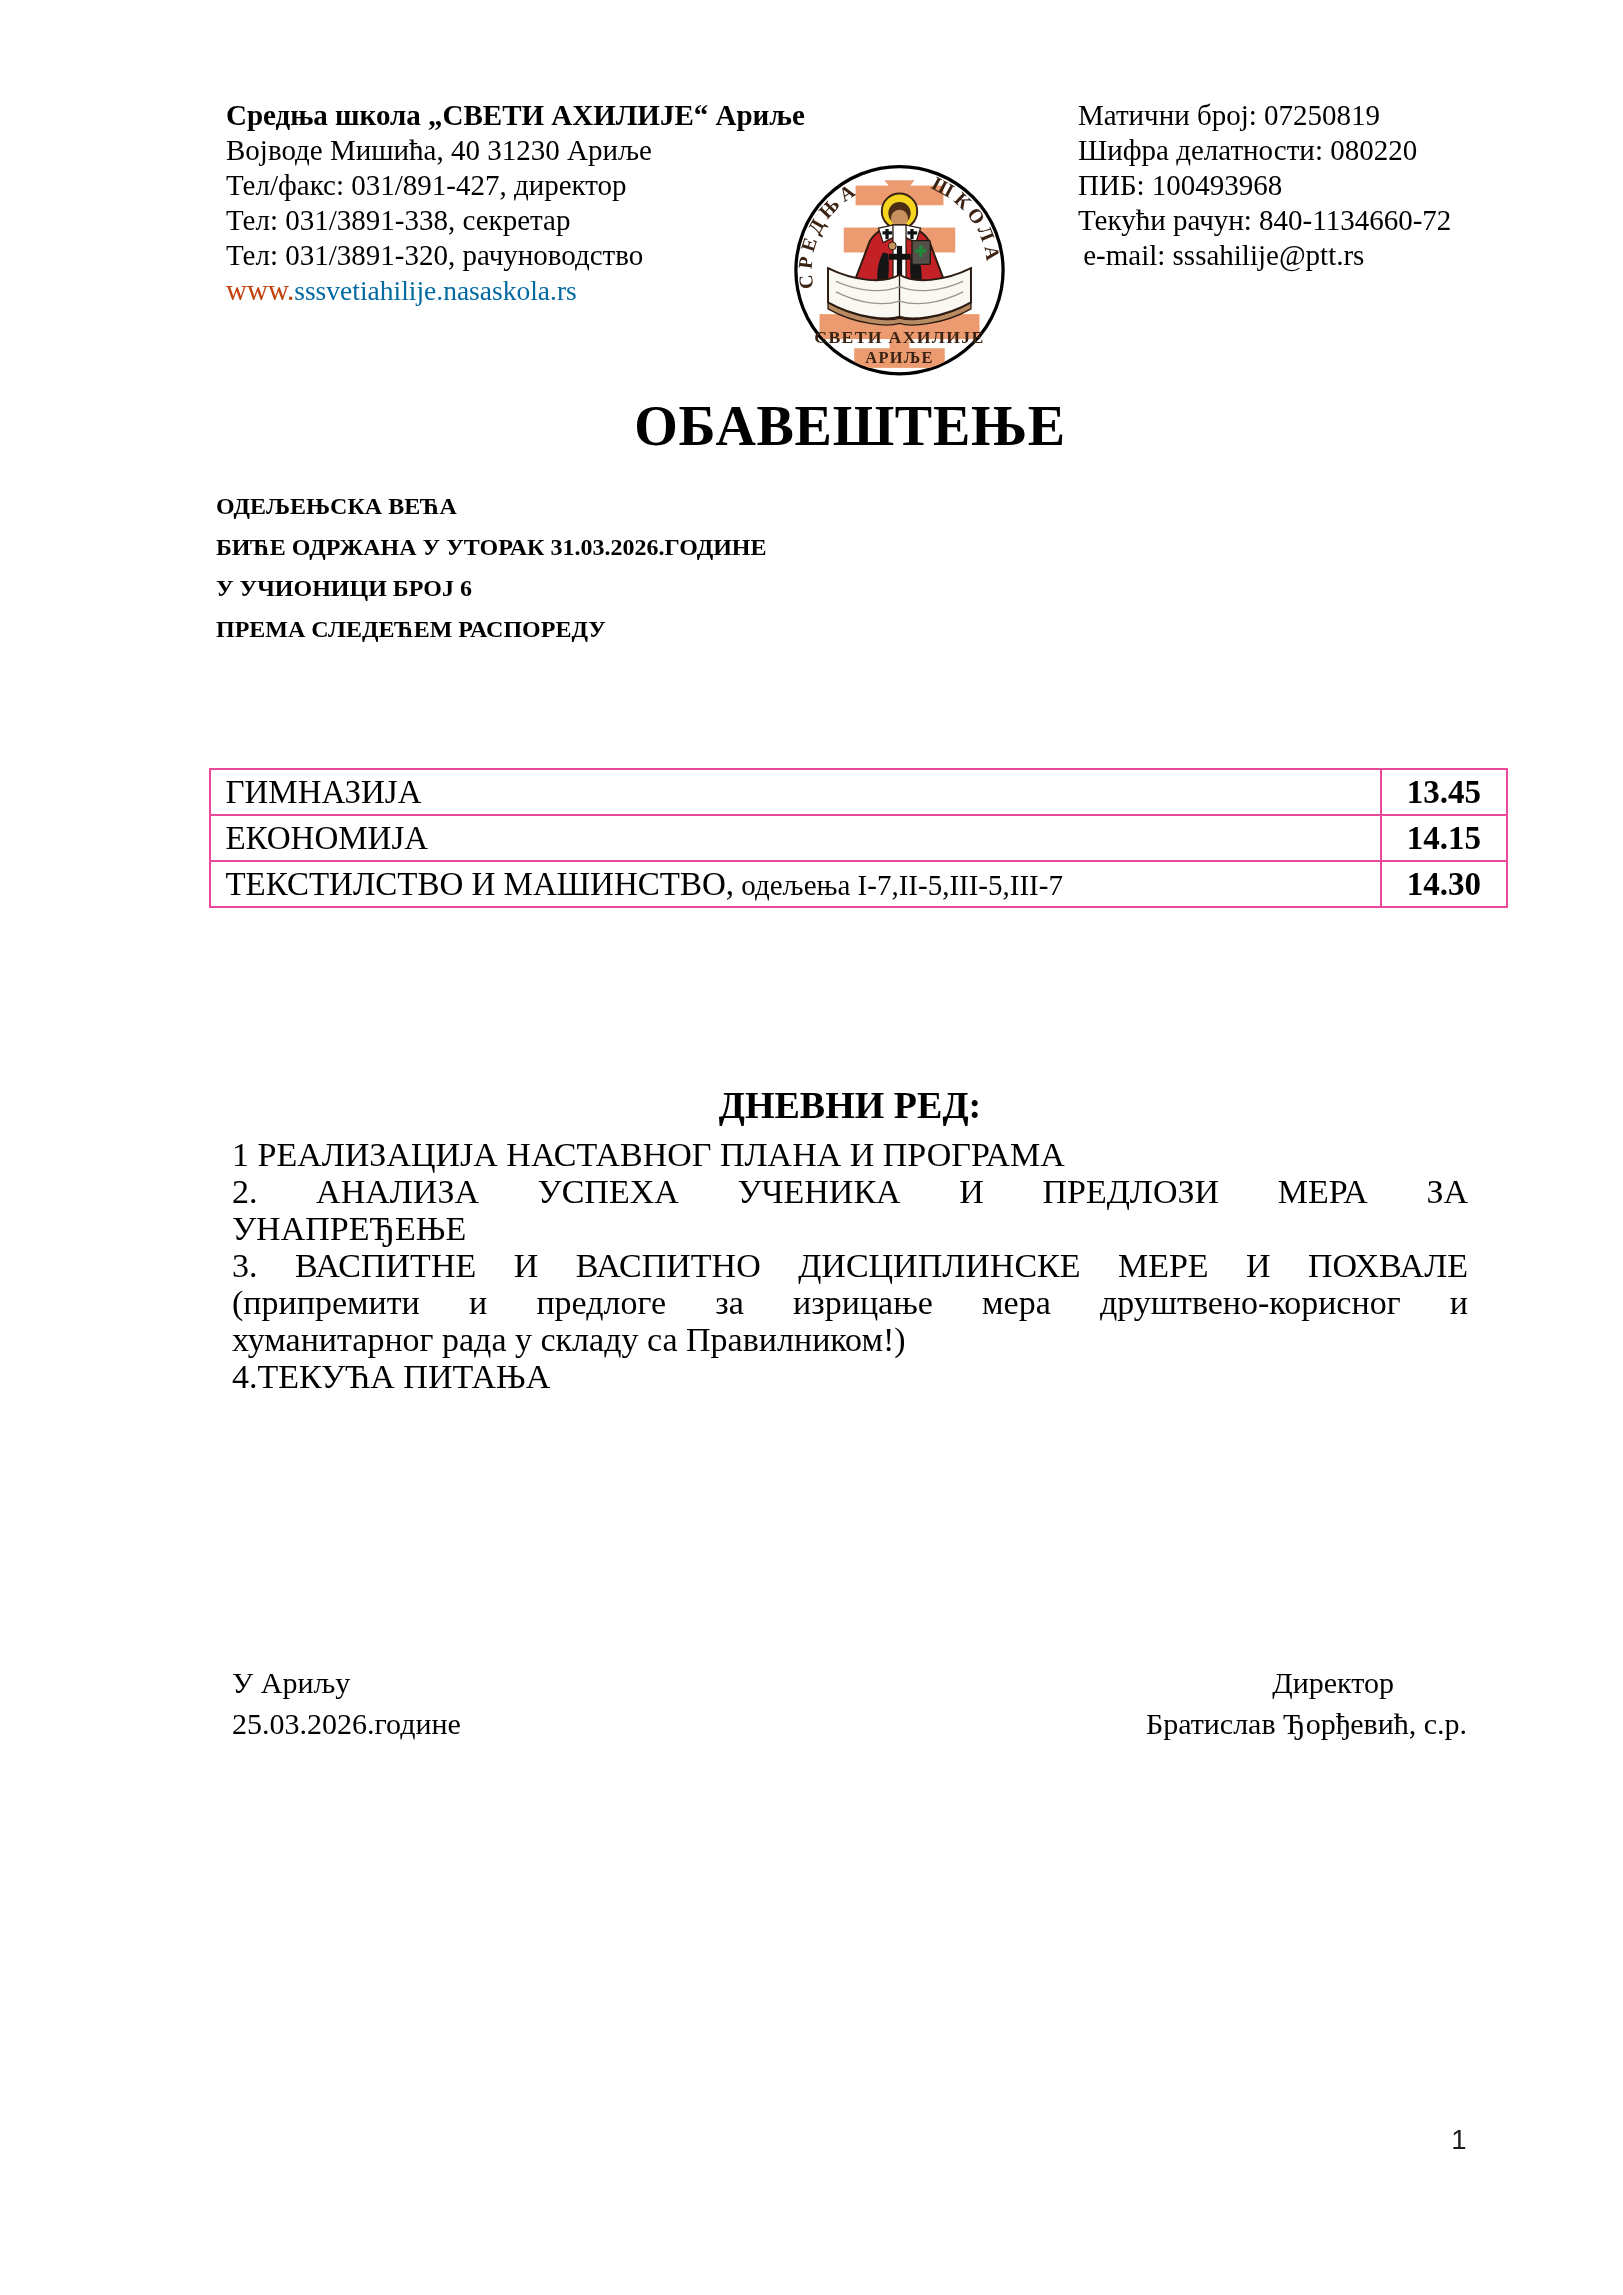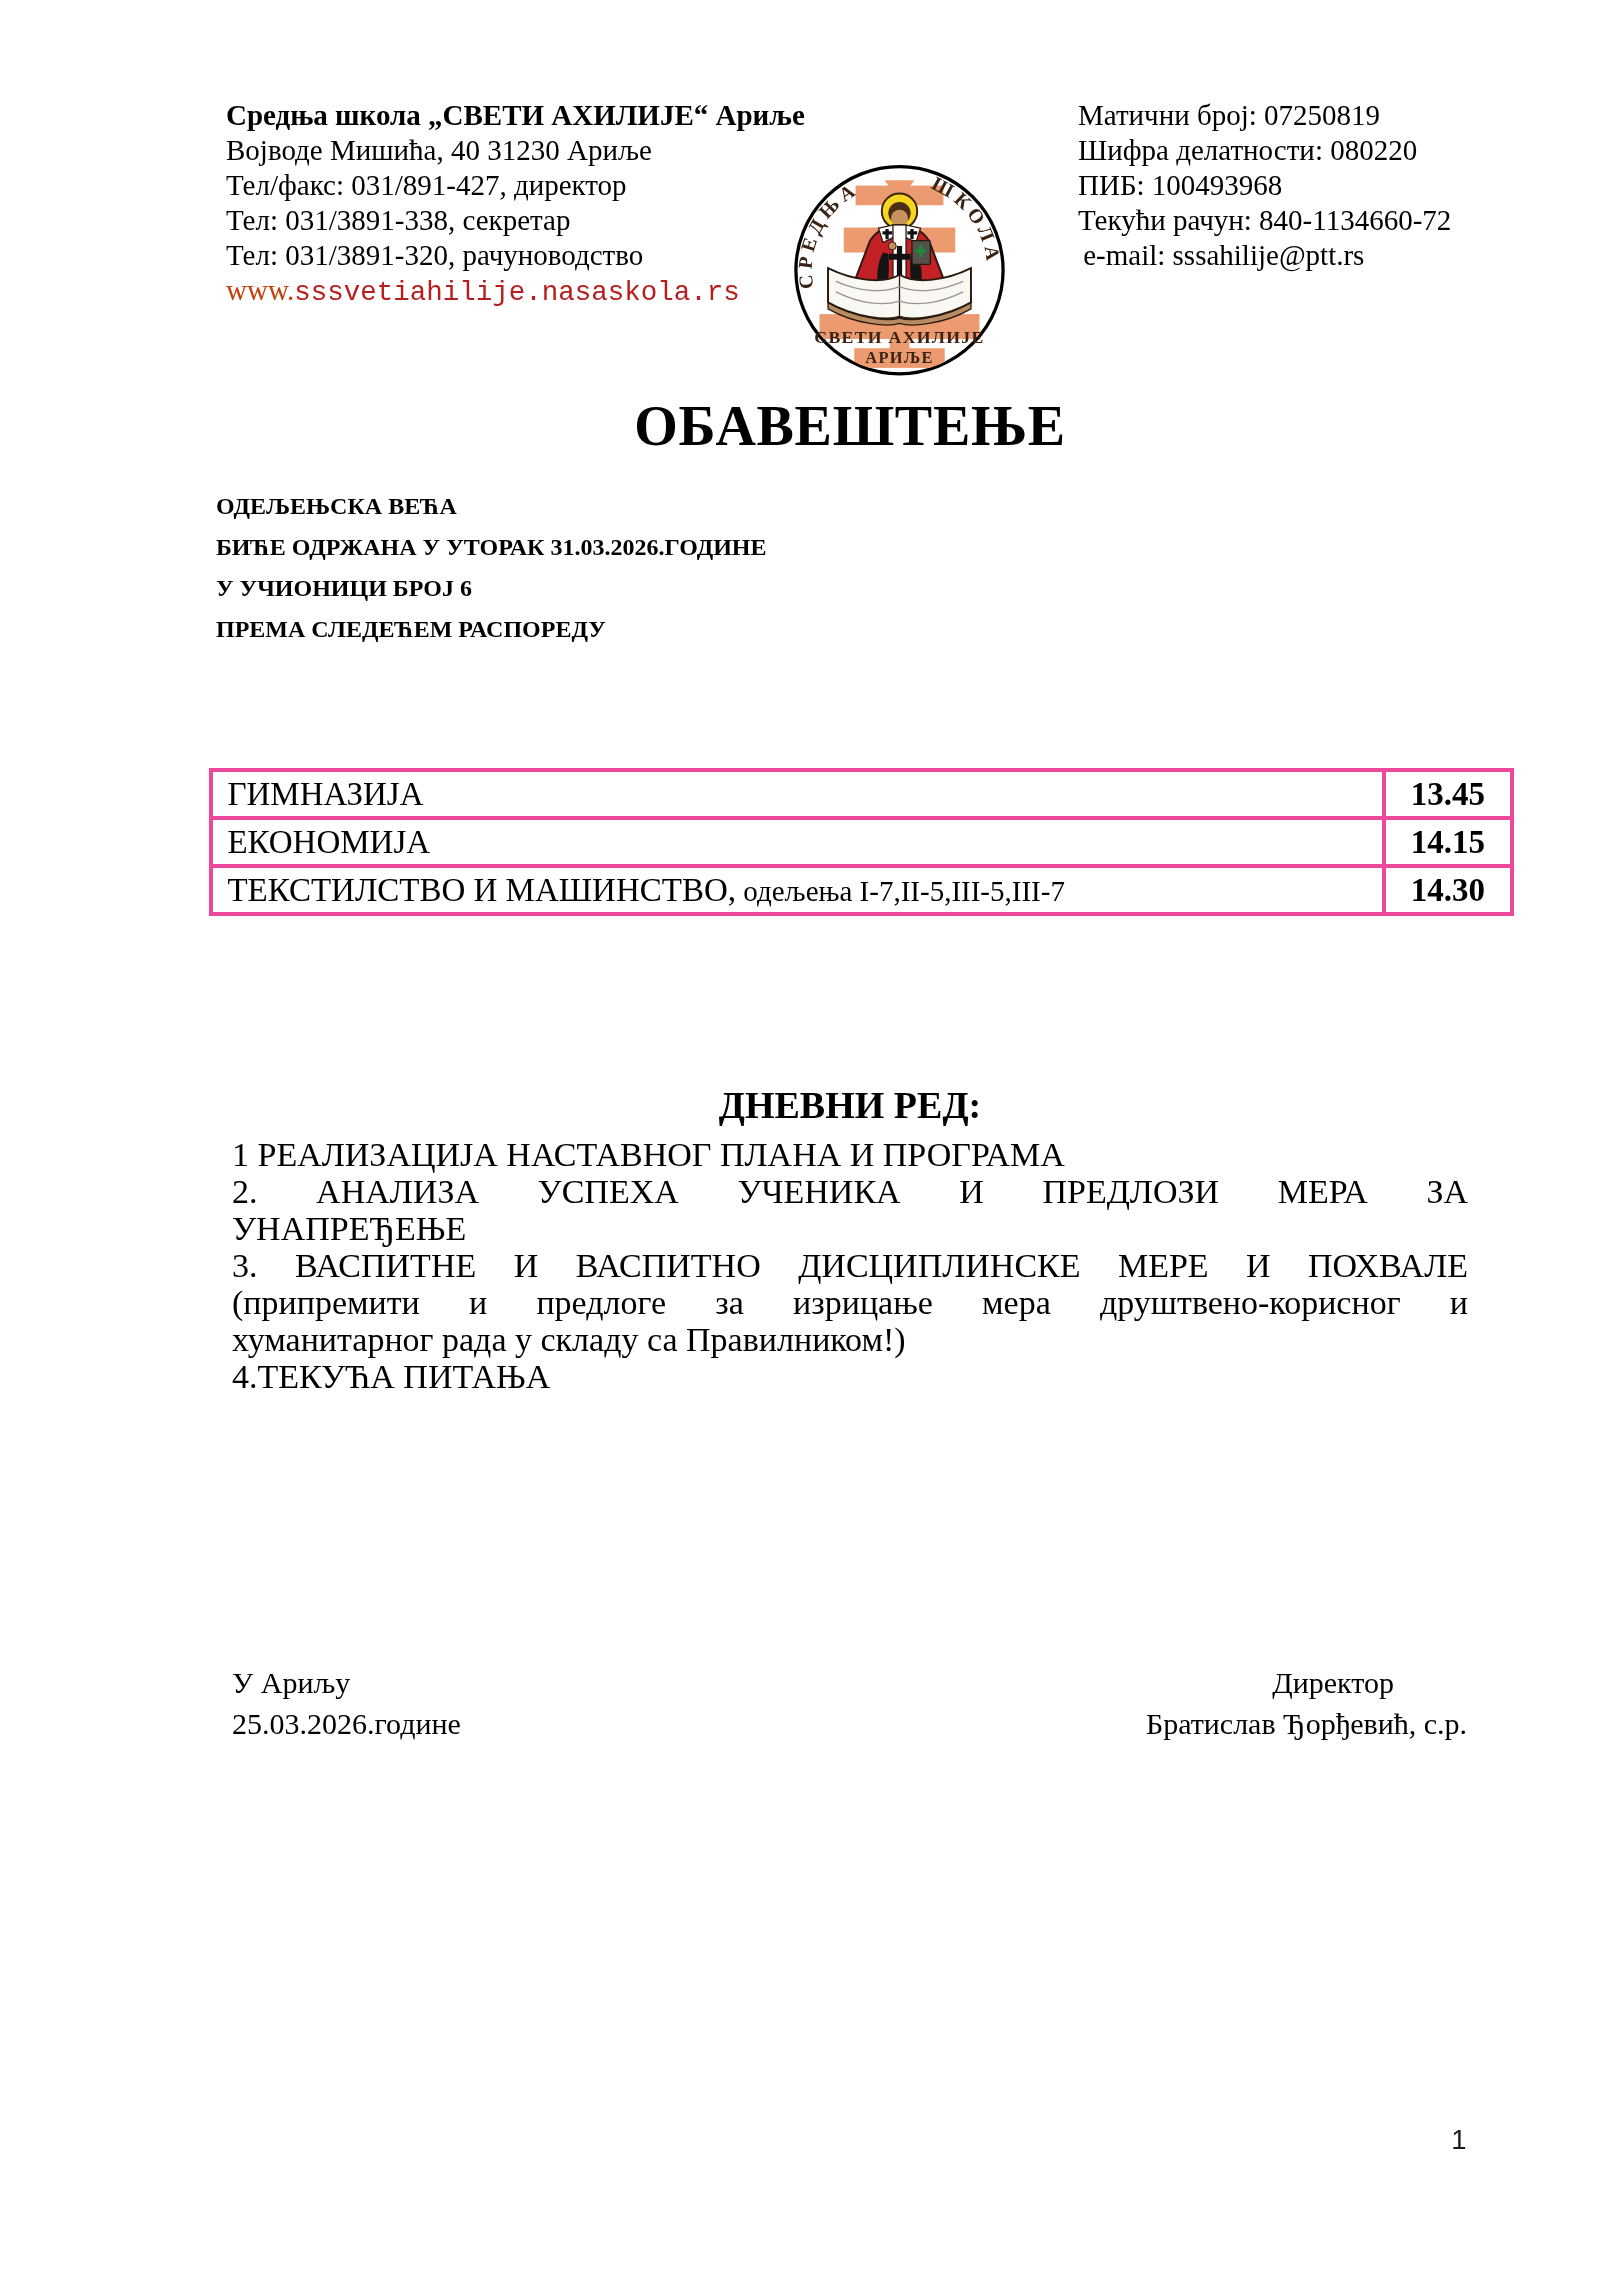--- a/index.html
+++ b/index.html
@@ -12,22 +12,22 @@
     overflow:hidden;
   }
   
   .hdr-left{
     position:absolute;left:226px;top:98px;
     font-size:29px;line-height:35px;white-space:nowrap;
   }
   .hdr-left .school-name{font-weight:bold;}
   .hdr-left .www-prefix{color:#c2410c;}
   .hdr-left .www-link{
-    color:#b91c1c;
-    font-family:Liberation Mono, monospace;
+    color:#0369a1;
+    font-family:Liberation Serif, serif;
     font-size:27.5px;
     text-decoration:none;
   }
   .hdr-right{
     position:absolute;left:1078px;top:98px;
     font-size:29px;line-height:35px;white-space:nowrap;
   }
   .hdr-right .indent{padding-left:5.2px;}
   
   .logo{position:absolute;left:790px;top:162px;width:219px;height:219px;}
@@ -40,21 +40,21 @@
   .subtitle{
     position:absolute;left:216px;width:1236px;top:486px;
     font-size:24px;line-height:41px;font-weight:bold;text-align:left;
   }
   
   .sched{
     position:absolute;left:209px;top:768px;
     border-collapse:collapse;table-layout:fixed;
   }
   .sched td{
-    border:4px solid #ec4899;
+    border:2px solid #ec4899;
     height:42px;
     font-size:33px;
     vertical-align:middle;
     overflow:hidden;white-space:nowrap;
   }
   .sched td.c-name{width:1148px;padding:0 6.5px 0 14.4px;}
   .sched td.c-time{width:122px;text-align:center;font-weight:bold;}
   .sched .suffix{font-size:29px;}
   
   .agenda-head{

